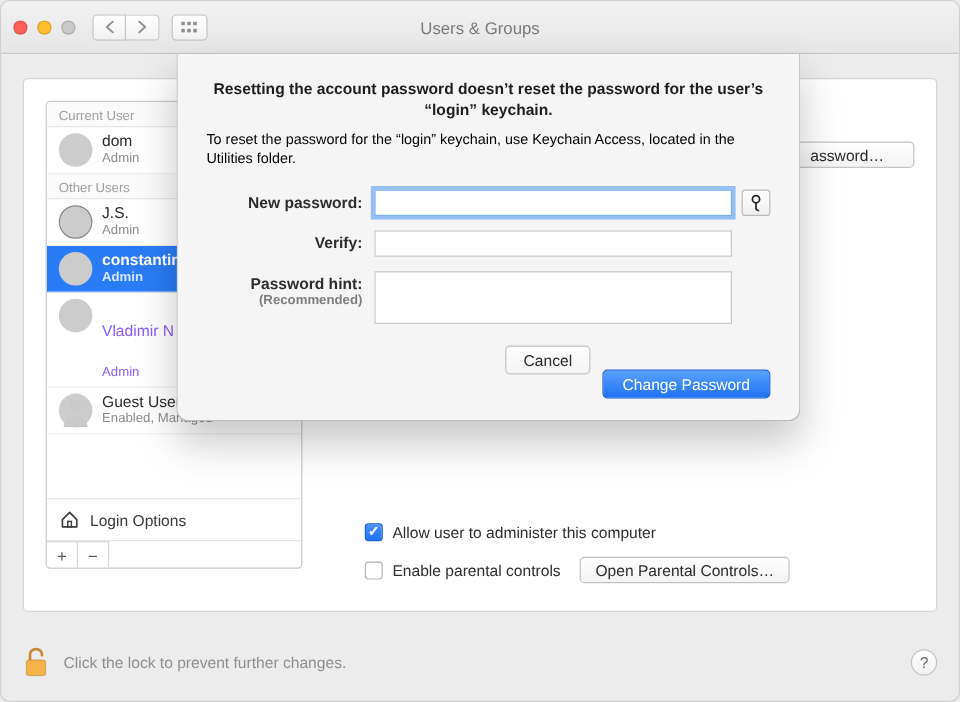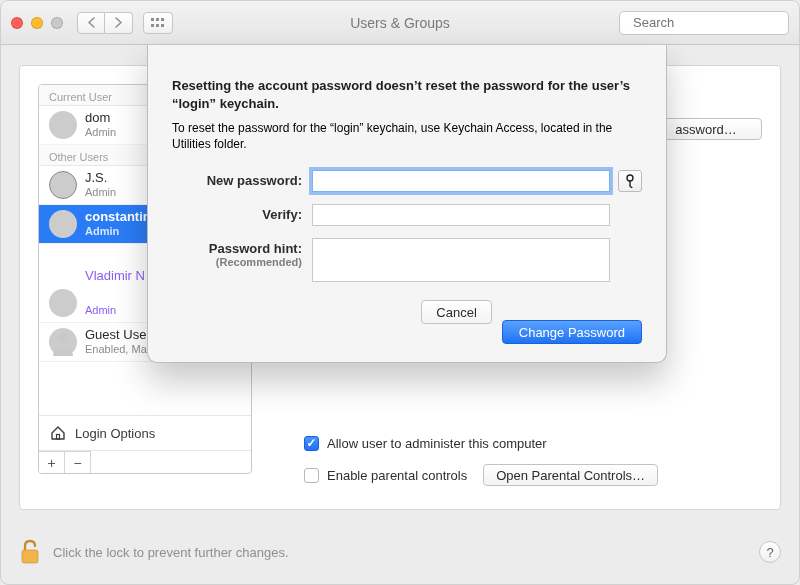--- a/index.html
+++ b/index.html
@@ -102,21 +102,21 @@
     overflow: hidden;
   }
   .sb-section {
     font-size: 11px;
     color: #a0a0a0;
     padding: 6px 10px 2px 10px;
     background: #fafafa;
     border-bottom: 1px solid #e7e7e7;
   }
   .sb-item {
-    display: flex; align-items: flex-end;
+    display: flex; align-items: flex-start;
     gap: 8px;
     padding: 5px 10px;
     border-bottom: 1px solid #f1f1f1;
   }
   .sb-item .avatar {
     width: 28px; height: 28px; border-radius: 50%;
     background: #ccc center/cover;
     flex: none;
   }
   .sb-item .labels { display: flex; flex-direction: column; line-height: 1.15; overflow: hidden; }
@@ -220,25 +220,26 @@
     left: 146px;
     width: 520px;
     background: #f5f5f5;
     border: 1px solid #bcbcbc;
     border-top: none;
     border-radius: 0 0 10px 10px;
     box-shadow: 0 18px 34px rgba(0,0,0,0.22);
     padding: 20px 24px 18px 24px;
   }
   .sheet h1 {
-    margin: 12px 0 8px 0;
+    margin: 0 0 8px 0;
     font-size: 13px;
     font-weight: 700;
     color: #1e1e1e;
     line-height: 1.35;
+    text-align: center;
   }
   .sheet p.desc {
     margin: 0 0 18px 0;
     font-size: 12px;
     color: #000000;
     line-height: 1.35;
   }
   .form-row {
     display: flex; align-items: flex-start;
     margin-bottom: 12px;
@@ -312,27 +313,20 @@
           <rect width="3" height="3" x="0" y="0"></rect>
           <rect width="3" height="3" x="5" y="0"></rect>
           <rect width="3" height="3" x="10" y="0"></rect>
           <rect width="3" height="3" x="0" y="6"></rect>
           <rect width="3" height="3" x="5" y="6"></rect>
           <rect width="3" height="3" x="10" y="6"></rect>
         </g>
     </svg>
   </div>
   <div class="win-title">Users &amp; Groups</div>
-  <div class="search">
-    <svg width="13" height="13" viewBox="0 0 13 13">
-        <circle cx="5.2" cy="5.2" r="4" stroke="#9a9a9a" stroke-width="1.3" fill="none"></circle>
-        <line x1="8.2" y1="8.2" x2="12" y2="12" stroke="#9a9a9a" stroke-width="1.3" stroke-linecap="round"></line>
-      </svg>
-    <input type="text" placeholder="Search" style="">
-  </div>
 </div>
 
 <div class="content">
   <div class="panel">
 
     <div class="sidebar">
       <div class="sb-section">Current User</div>
       <div class="sb-item">
         <div class="avatar av-record"></div>
         <div class="labels">

